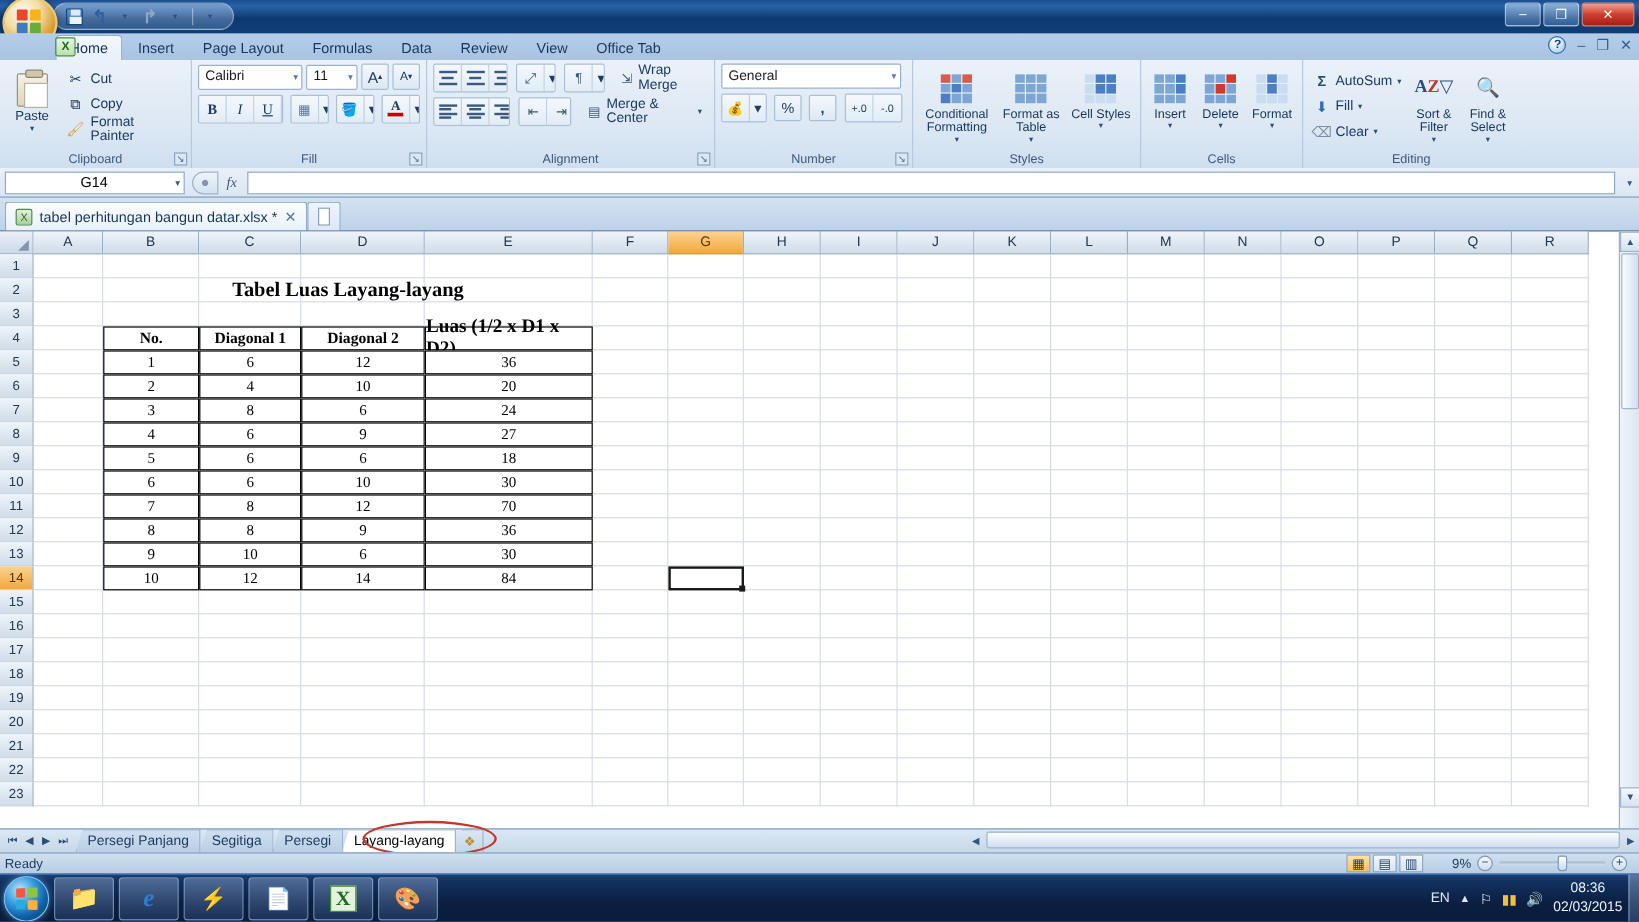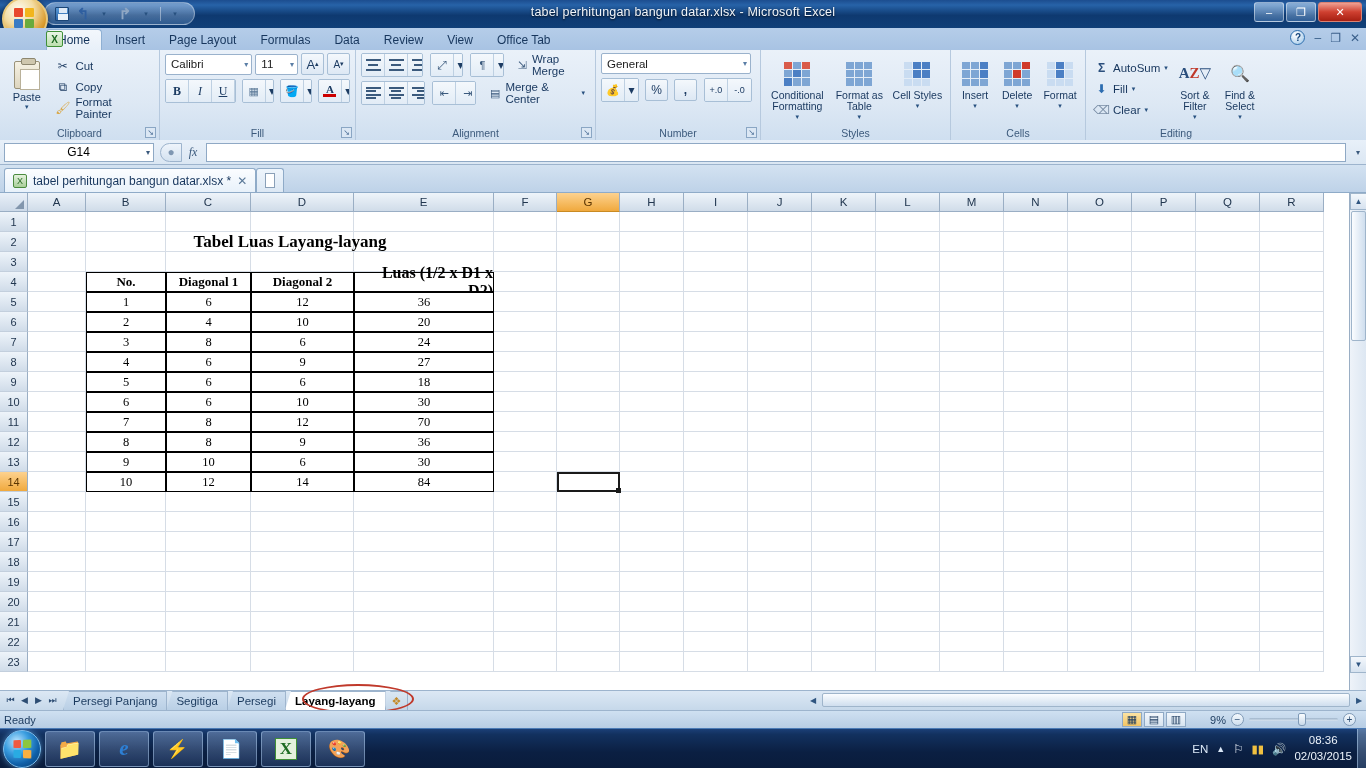--- a/index.html
+++ b/index.html
@@ -230,21 +230,21 @@
     font-size:11.5px; color:#21364f; display:flex; align-items:center; justify-content:center;
   }
   .ch.active { background: linear-gradient(180deg,#fdd28f,#f0a93d); color:#5a3400; border-bottom:1px solid #c98a22; }
   .rowhead { position:absolute; left:0; top:19px; width:28px; }
   .rh {
     width:28px; height:20px; border-right:1px solid #9aaec4; border-bottom:1px solid #c3cfdd;
     background: linear-gradient(180deg,#eef4fa,#d0dce9);
     font-size:11px; color:#21364f; display:flex; align-items:center; justify-content:center;
   }
   .rh.active { background: linear-gradient(180deg,#fdd28f,#f0a93d); color:#5a3400; }
-  .cells { position:absolute; left:28px; top:19px;text-align:right; }
+  .cells { position:absolute; left:28px; top:19px; }
   .gridline-v, .gridline-h { position:absolute; background:#d6dde6; }
   .tbl-cell {
     position:absolute; display:flex; align-items:center; justify-content:center;
     font-family: "Liberation Serif", serif; color:#000; background:#fff;
   }
   .sel-cell {
     position:absolute; border:2px solid #1a1a1a; background:transparent;
   }
   .sel-handle { position:absolute; width:5px; height:5px; background:#1a1a1a; right:-3px; bottom:-3px; }
 
@@ -262,21 +262,21 @@
     display:flex; align-items:center;
   }
   .navbtns { display:flex; gap:1px; padding:0 4px; color:#2d4d73; font-size:9px; }
   .navbtns span { width:13px; text-align:center; }
   .stab {
     height:19px; padding:0 9px; display:flex; align-items:center; font-size:11.5px; color:#1b3a5e;
     background: linear-gradient(180deg,#cfdff0,#b9cfe5);
     border:1px solid #9db4cd; border-bottom:none; margin-right:-1px;
     clip-path: polygon(6px 0, 100% 0, calc(100% - 0px) 100%, 0 100%);
   }
-  .stab.active { background:#fff; font-weight:bold; color:#000; }
+  .stab.active { background:#fff; font-weight:normal; color:#000; }
   .stab.newsheet { padding:0 6px; background:linear-gradient(180deg,#dbe7f3,#c3d6e8); }
   .ellipse-annot {
     position:absolute; border:2px solid #c0392b; border-radius:50%;
     background: transparent; pointer-events:none;
   }
   .hscroll-wrap { position:absolute; right:0; top:690px; width:560px; height:20px; display:flex; align-items:center; }
   .hs-thumb { height:14px; background:linear-gradient(180deg,#fbfdff,#cfdeee); border:1px solid #9fb5cb; border-radius:2px; }
 
   
   .statusbar {
@@ -328,21 +328,20 @@
       <div class="qat-btn">
           <span class="save-ico"></span>
         </div>
       <div class="qat-btn undo">↰</div>
       <div class="qat-btn tiny-arrow">▾</div>
       <div class="qat-btn redo">↱</div>
       <div class="qat-btn tiny-arrow">▾</div>
       <div class="qat-sep"></div>
       <div class="qat-btn tiny-arrow">▾</div>
     </div>
-    <div class="title-text">tabel perhitungan bangun datar.xlsx - Microsoft Excel</div>
     <div class="wbtns">
       <div class="wbtn">–</div>
       <div class="wbtn">❐</div>
       <div class="wbtn close">✕</div>
     </div>
   </div>
   <div class="office-btn">
     <div class="office-logo">
       <i class="ol1"></i>
         <i class="ol2"></i>

